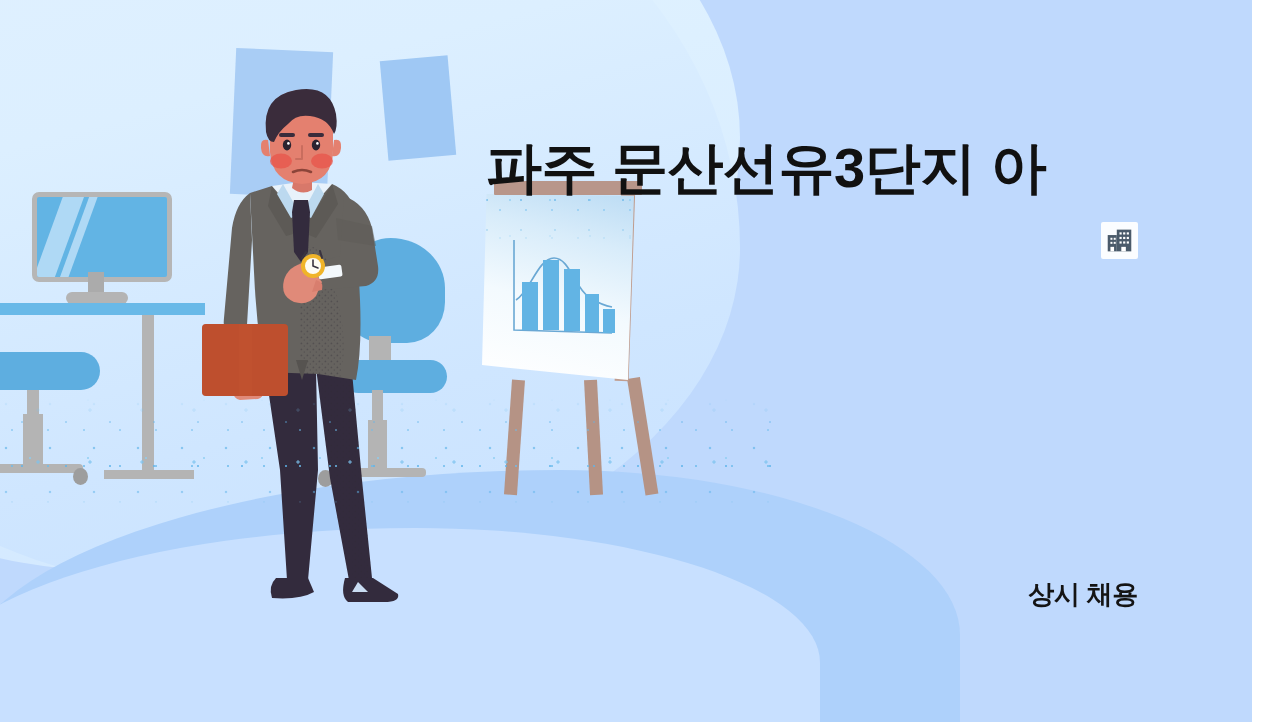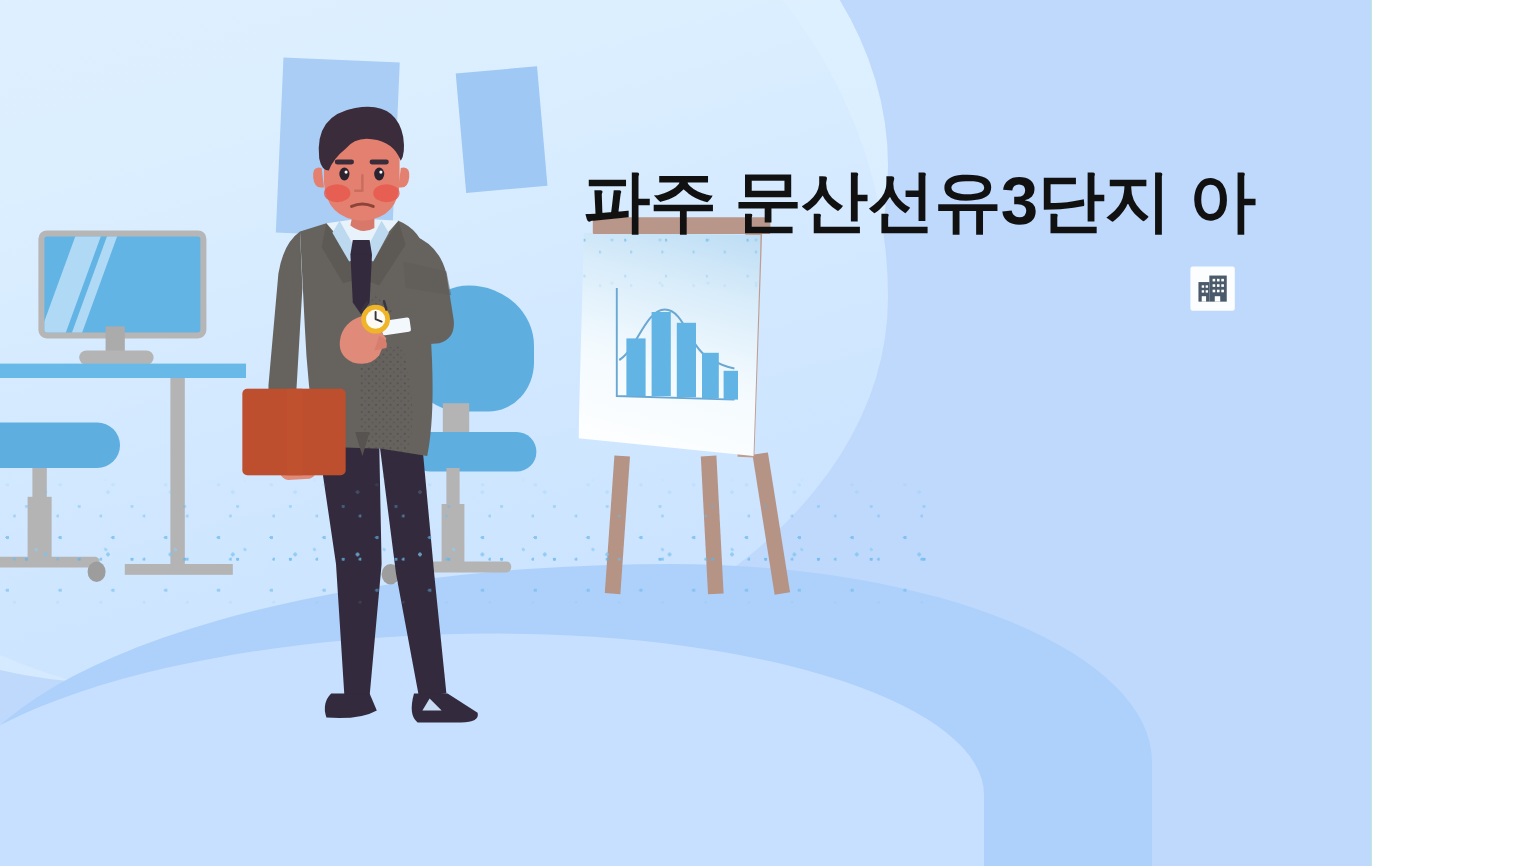--- a/index.html
+++ b/index.html
@@ -2,25 +2,25 @@
 <html><head>
 <meta charset="utf-8">
 <style>
   html, body {
     margin: 0;
     padding: 0;
     background: #ffffff;
   }
   .poster {
     position: relative;
-    width: 1143px;
+    width: 1252px;
     height: 722px;
     overflow: hidden;
     font-family: "Liberation Sans", "DejaVu Sans", sans-serif;
-    background: #86efac;
+    background: #4d7c0f;
   }
 
   
   .bg-base {
     position: absolute;
     inset: 0;
     background: #bfd9fd;
   }
   .bg-blob {
     position: absolute;
@@ -425,14 +425,15 @@
           <rect x="9.6" y="13" width="2.2" height="2.2"></rect>
           <rect x="6" y="17.5" width="2.2" height="2.2"></rect>
           <rect x="9.6" y="17.5" width="2.2" height="2.2"></rect>
         </g>
         <rect x="18" y="23" width="5" height="5" fill="#ffffff"></rect>
         <rect x="6" y="23" width="4" height="5" fill="#ffffff"></rect>
       </svg>
     </span>
   </div>
 
+  <div class="hiring-status">상시 채용</div>
 
 </div>
 
 </body></html>

